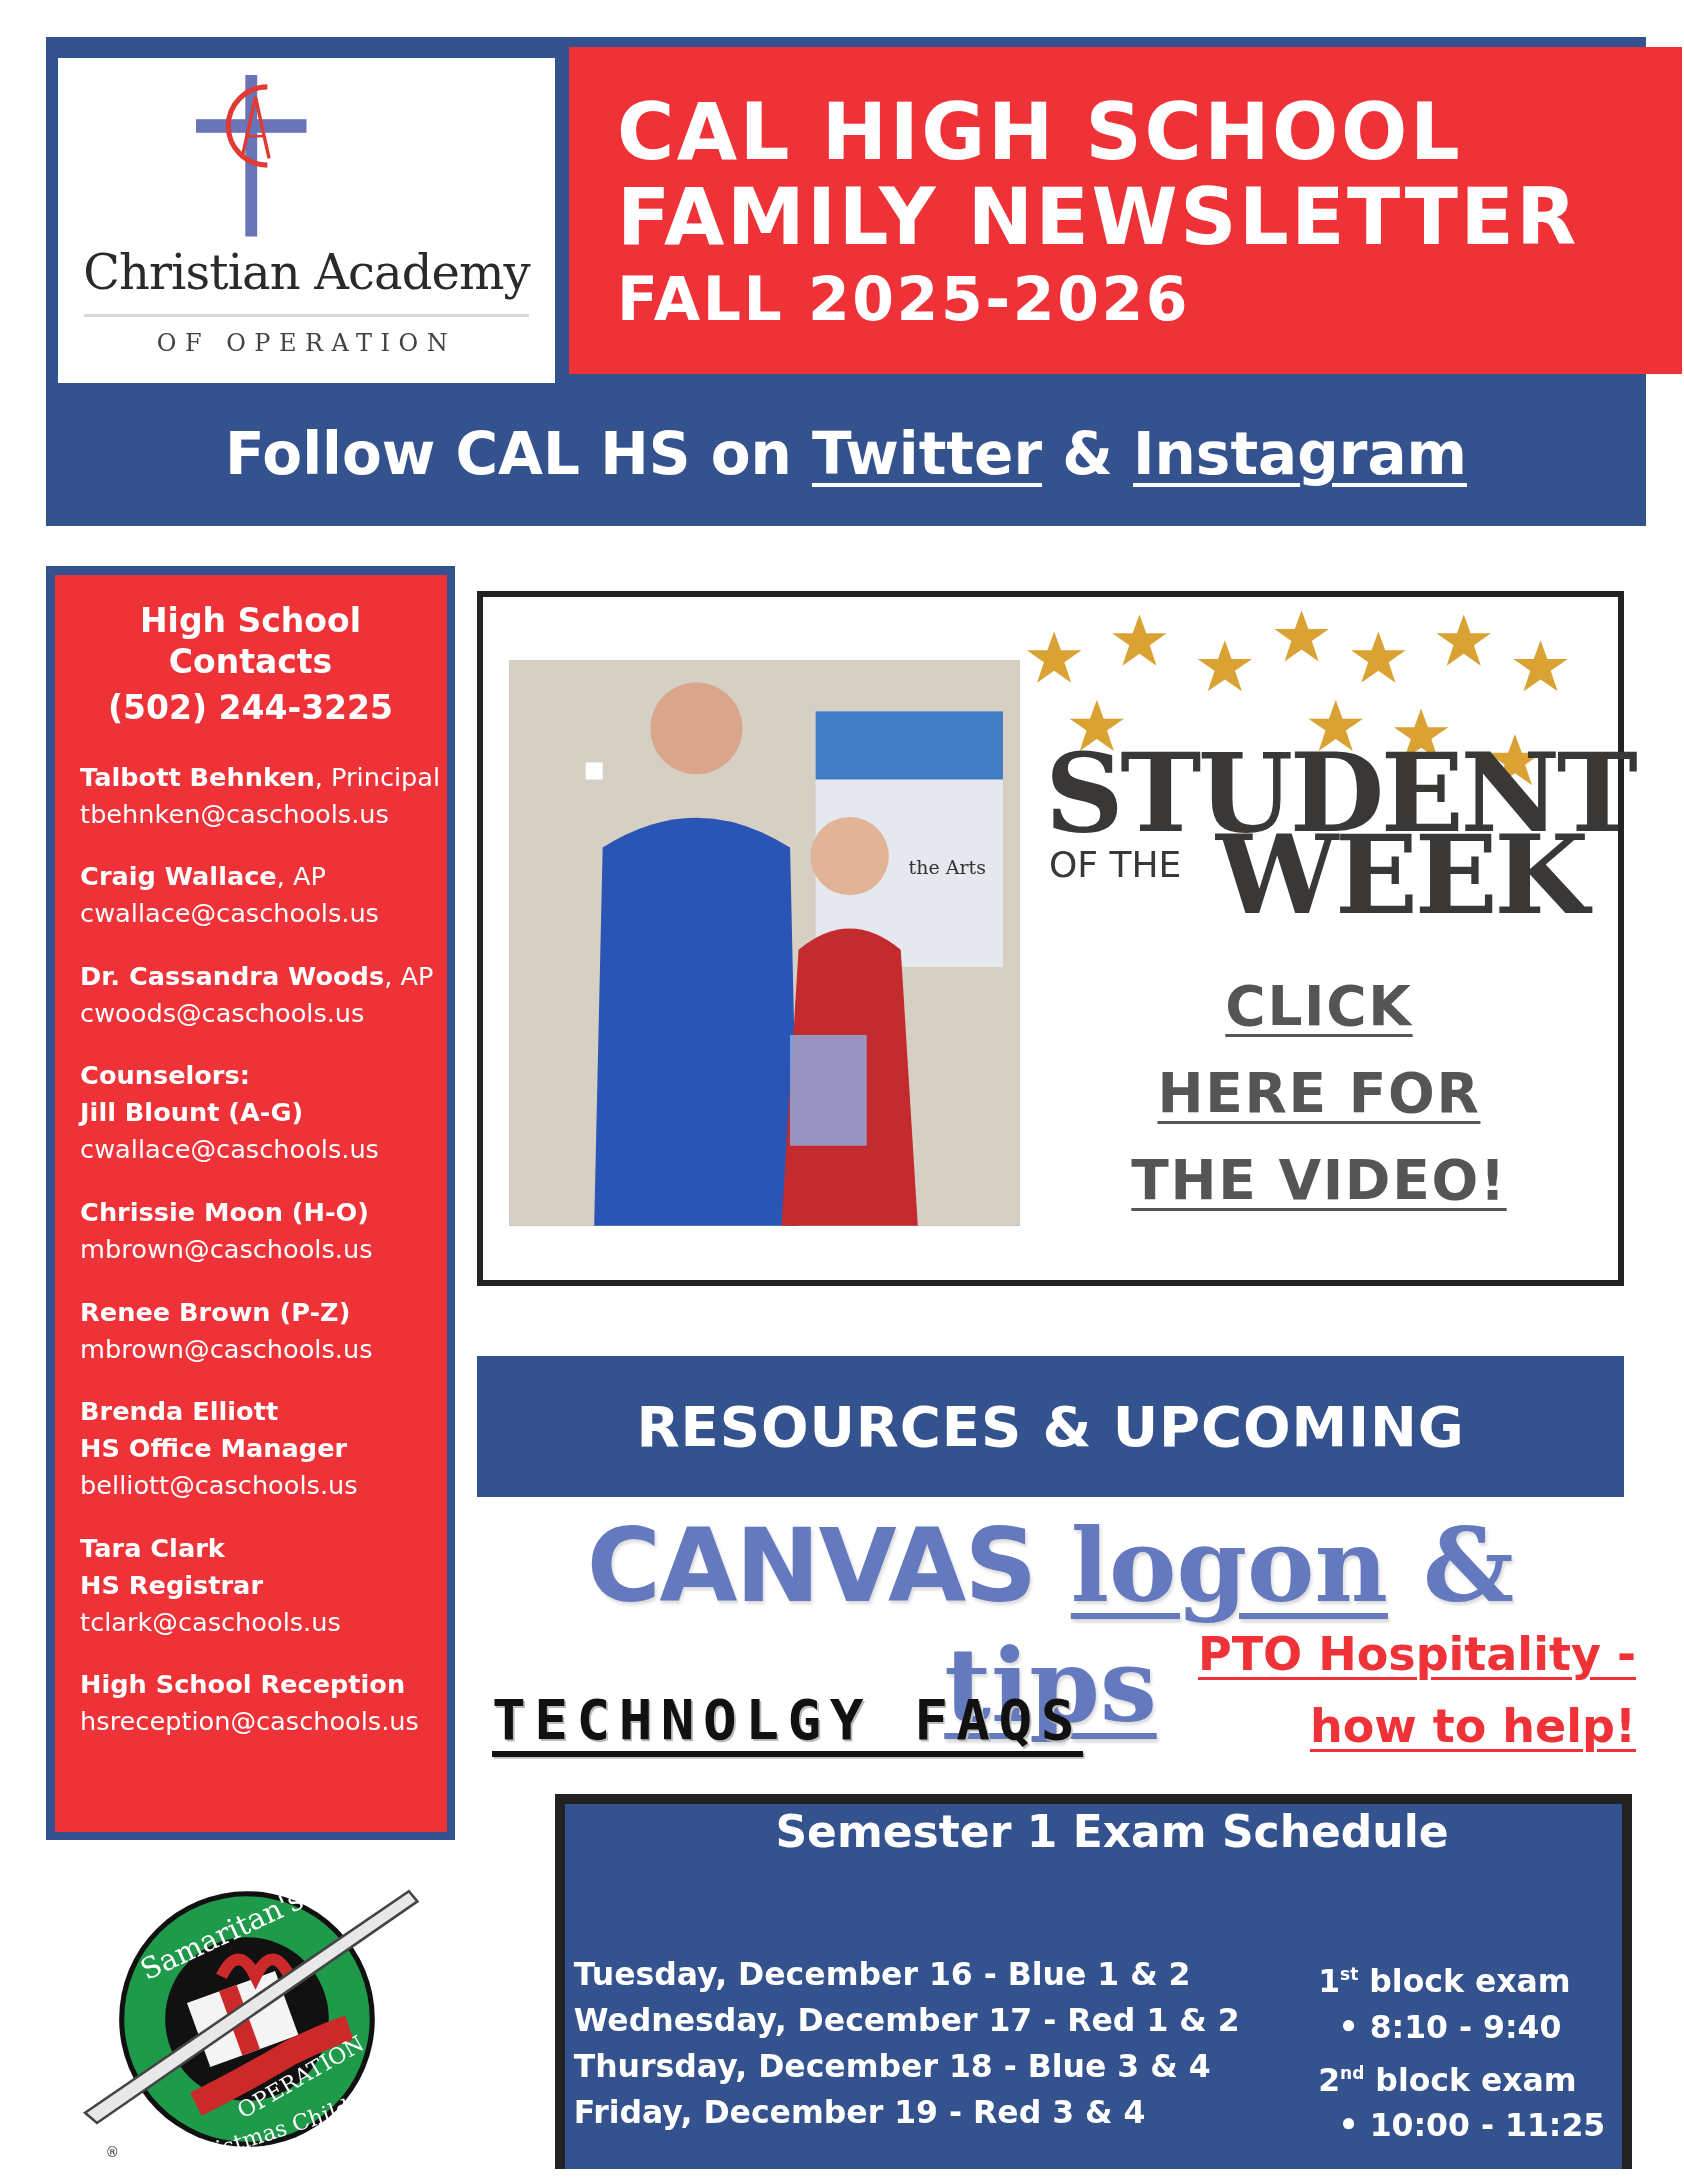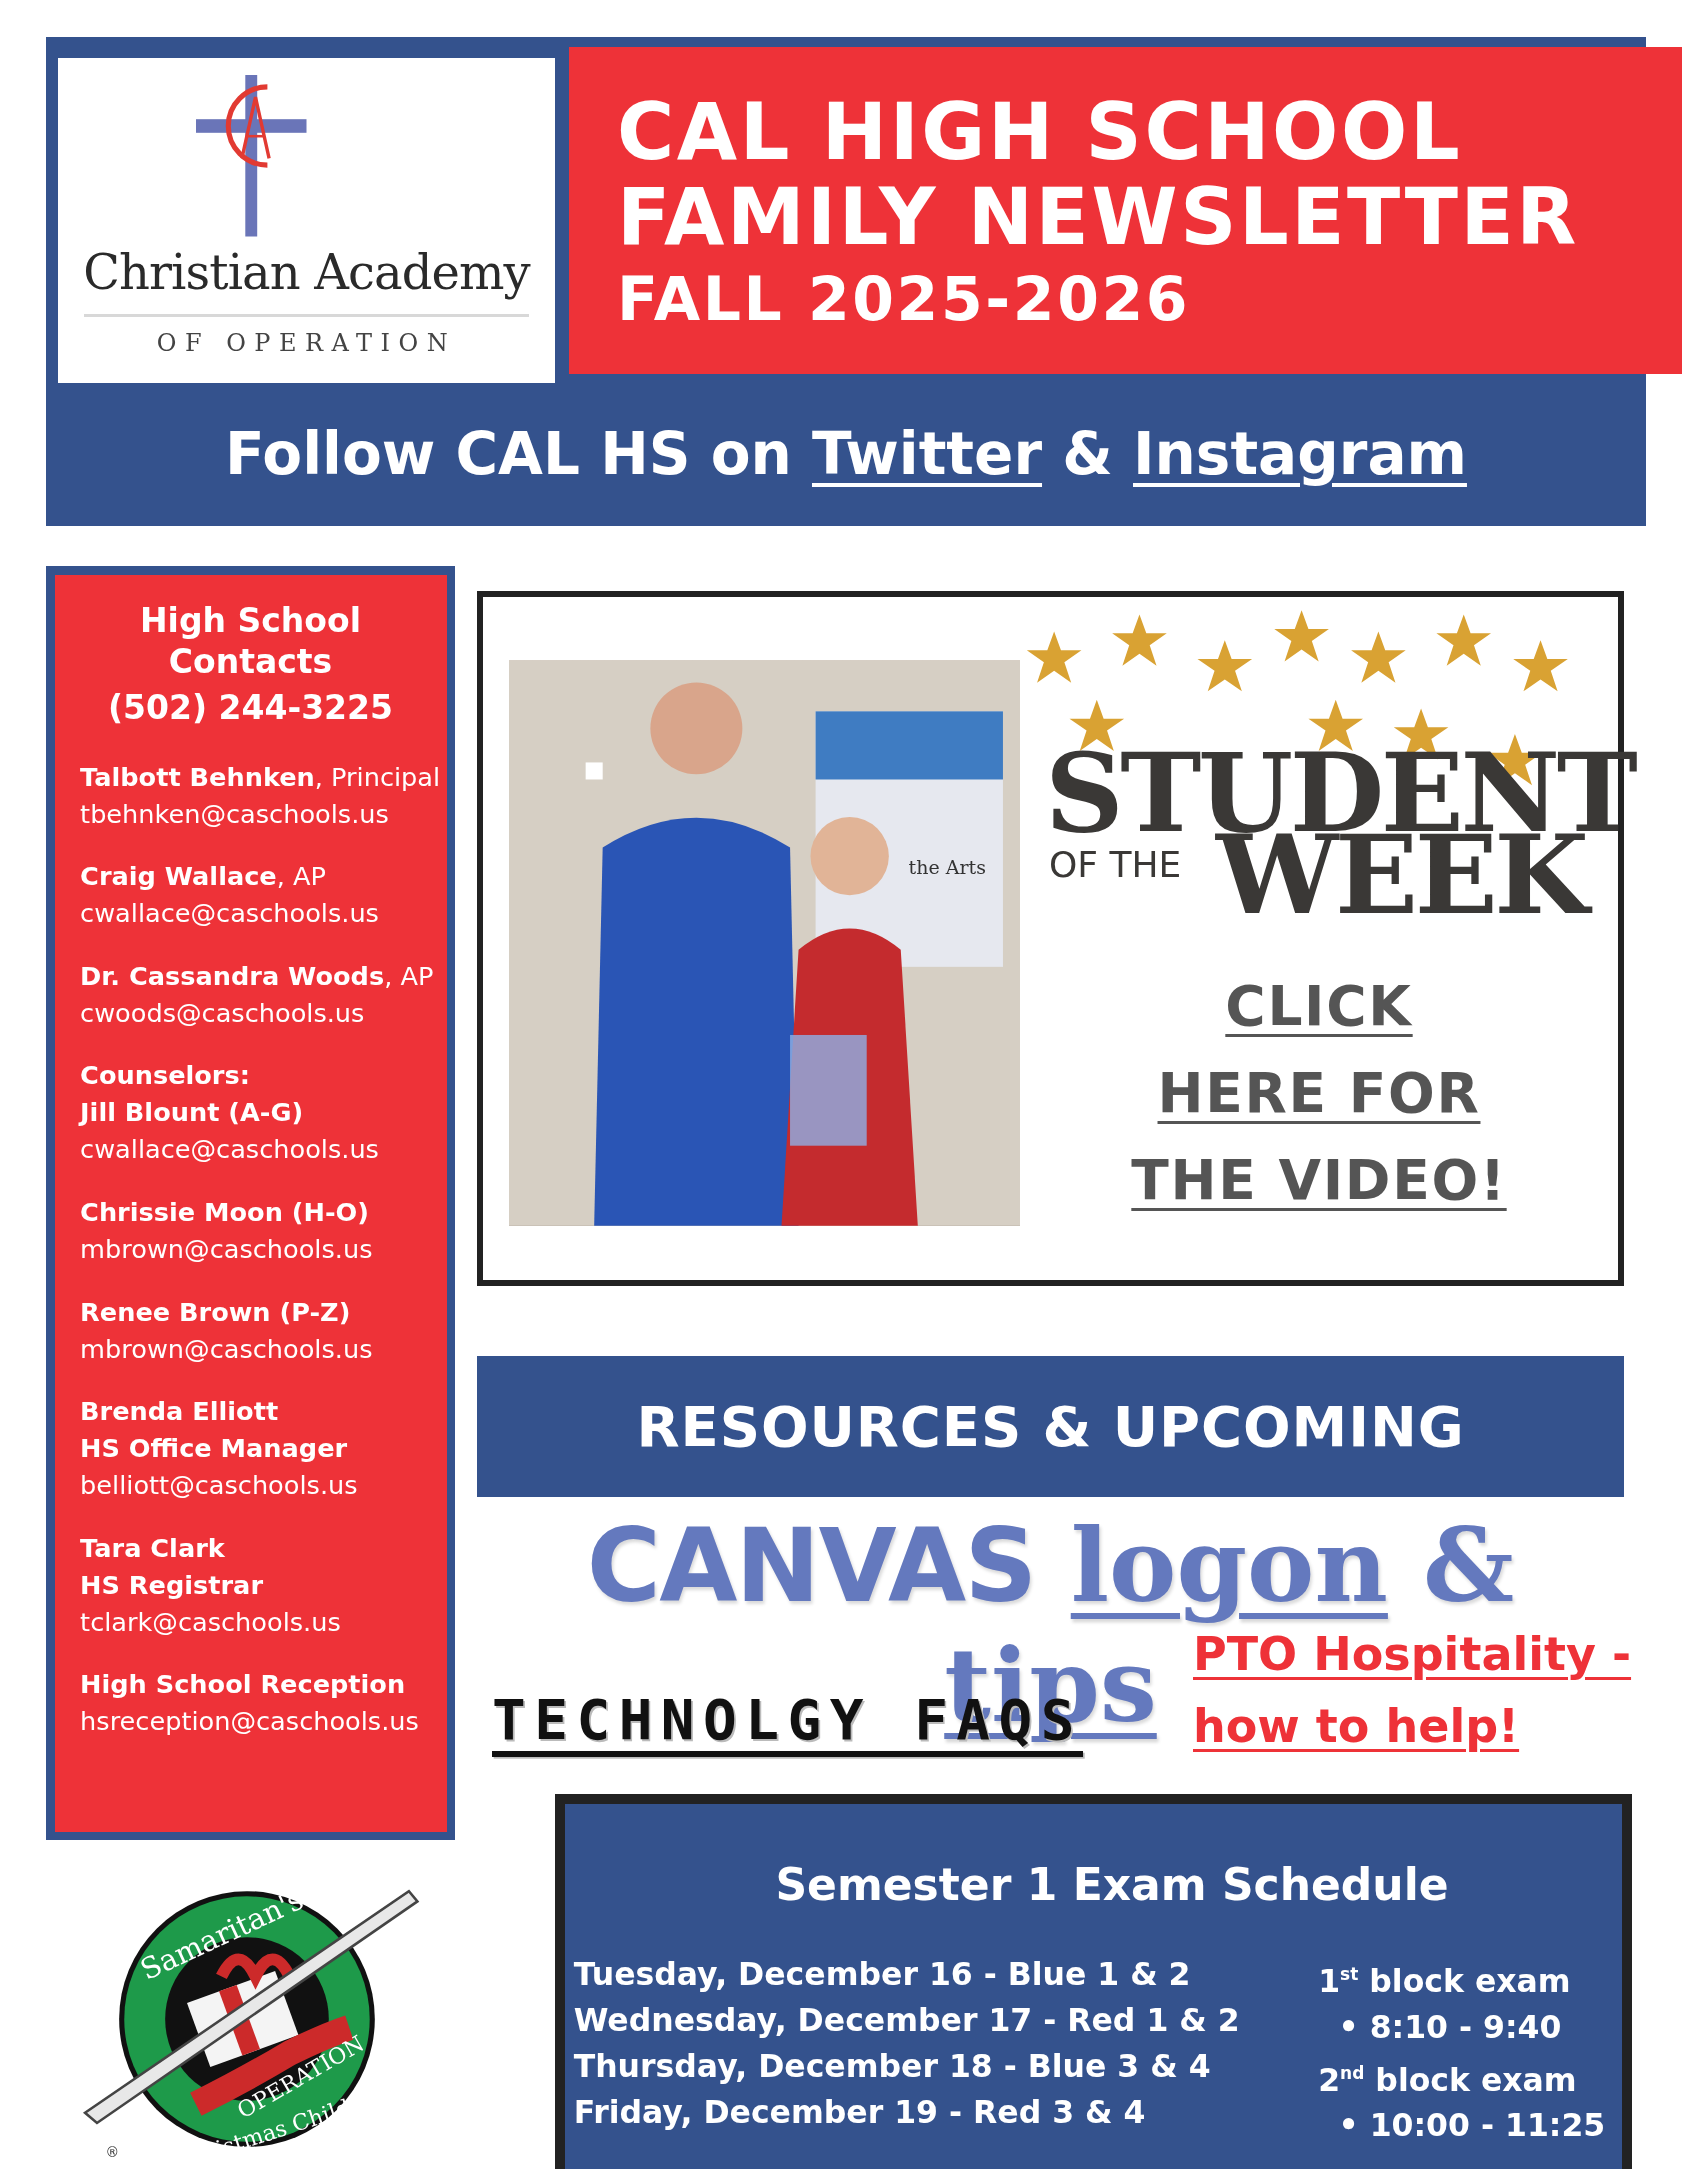--- a/index.html
+++ b/index.html
@@ -44,27 +44,27 @@
   .sotw-link { position: absolute; left: 537px; right: 0; top: 366px; text-align: center; color: #555; font-weight: bold; font-size: 55px; line-height: 87px; }
   .sotw-link span { text-decoration: underline; text-decoration-thickness: 3.4px; text-underline-offset: 8.5px; display: block; letter-spacing: 1.7px; }
 
   
   .resources { position: absolute; left: 477px; top: 1356px; width: 1147px; height: 141px; background: #34528d; color: #fff; text-align: center; font-weight: bold; font-size: 56px; line-height: 141px; letter-spacing: 0.9px; }
   .canvas { position: absolute; left: 477px; top: 1506px; width: 1147px; text-align: center; color: #6479be; font-weight: bold; font-size: 101px; line-height: 119px; text-shadow: 1.7px 3.4px 3.4px rgba(0,0,0,0.15); }
   .canvas .c1 { font-family: "DejaVu Sans", sans-serif; letter-spacing: -1.7px; }
   .canvas .c2 { font-family: "DejaVu Serif", serif; text-decoration: underline; text-decoration-thickness: 6px; text-underline-offset: 12px; }
   .canvas .amp { font-family: "DejaVu Serif", serif; }
   .tech { position: absolute; left: 492px; top: 1687px; font-family: "DejaVu Sans Mono", monospace; font-weight: bold; font-size: 56px; color: #111; letter-spacing: 8.5px; text-decoration: underline; text-decoration-thickness: 6px; text-underline-offset: 12px; text-shadow: 1.7px 1.7px 0 #bbb; }
-  .pto { position: absolute; left: 1193px; top: 1618px; width: 443px; text-align: left; color: #ee3238; font-weight: bold; font-size: 46px; line-height: 72px; }
+  .pto { position: absolute; left: 1193px; top: 1618px; width: 443px; text-align: right; color: #ee3238; font-weight: bold; font-size: 46px; line-height: 72px; }
   .pto span { display: block; text-decoration: underline; text-decoration-thickness: 3.4px; text-underline-offset: 6.8px; }
 
   
   .exam { position: absolute; left: 555px; top: 1794px; width: 1077px; height: 375px; background: #222; }
   .exam-inner { position: absolute; left: 10.2px; top: 10.2px; right: 10.2px; bottom: 0; background: #34528d; color: #fff; }
-  .exam-title { text-align: center; font-weight: bold; font-size: 44px; margin-top: 53px; line-height: 55px; padding-left: 37px; }
+  .exam-title { text-align: center; font-weight: bold; font-size: 44px; line-height: 55px; padding-left: 37px; }
   .exam-days { position: absolute; left: 8.5px; top: 147px; font-weight: bold; font-size: 31.5px; line-height: 46px; }
   .exam-blocks { position: absolute; left: 753px; top: 147px; font-weight: bold; font-size: 31.5px; line-height: 46px; }
   .exam-blocks .bullet { padding-left: 20.4px; }
   sup { font-size: 17px; }
 </style>
 </head>
 <body>
 
 <div class="header">
   <div class="logo-box">

